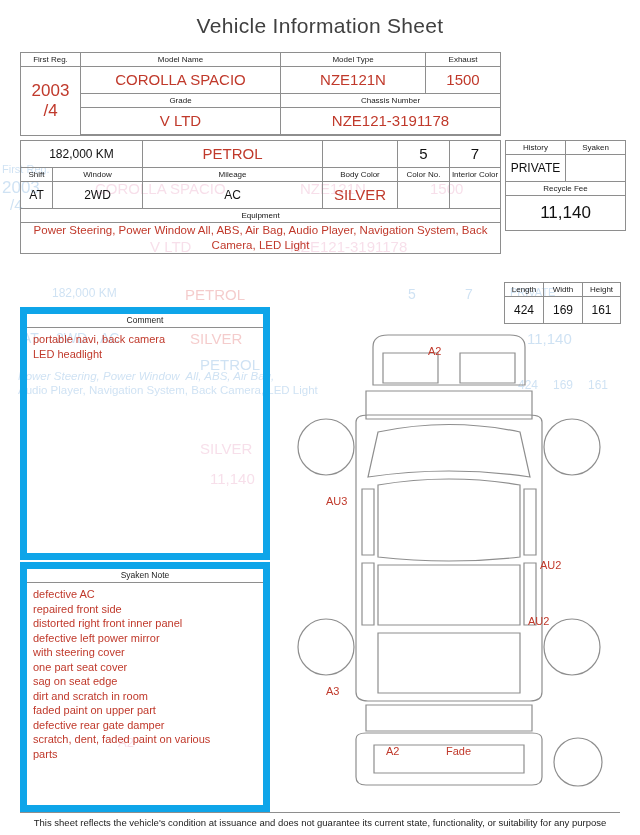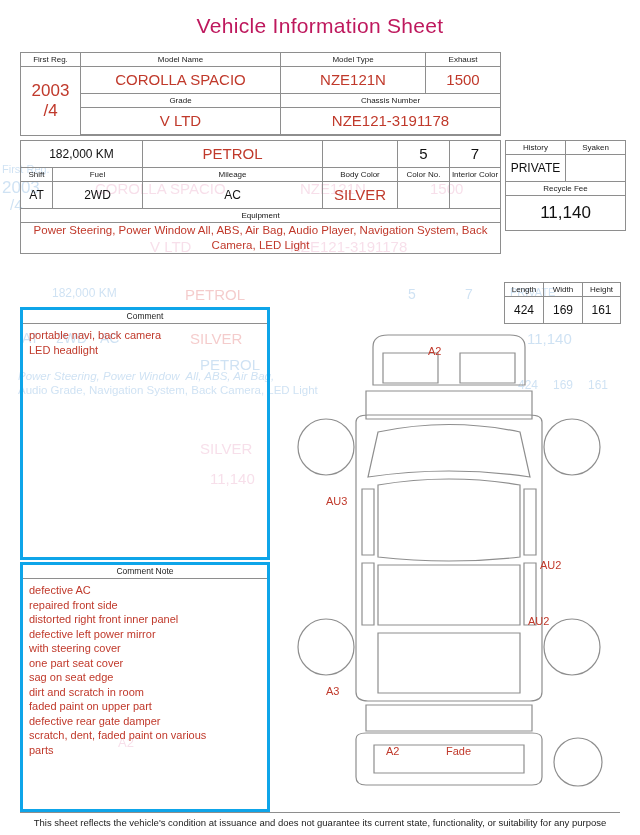--- a/index.html
+++ b/index.html
@@ -18,21 +18,21 @@
   #sheet {
     position: absolute;
     left: 0; top: 0;
     width: 640px;
     height: 835px;
   }
   .title {
     text-align: center;
     font-size: 21px;
     font-weight: normal;
-    color: #be185d;
+    color: #404040;
     padding-top: 14px;
     padding-bottom: 10px;
     letter-spacing: 0.3px;
   }
   table.grid {
     border-collapse: collapse;
     table-layout: fixed;
   }
   .grid td {
     border: 1px solid #8e8e8e;
@@ -89,21 +89,21 @@
     position: absolute;
     left: 20px;
     top: 307px;
     width: 600px;
     height: 505px;
   }
   .comment-box, .specialnote-box {
     position: absolute;
     left: 0;
     width: 250px;
-    border: 3px solid #0ea5e9;
+    border: 7px solid #0ea5e9;
     box-sizing: border-box;
   }
   .comment-box { top: 0; height: 253px; }
   .specialnote-box { top: 255px; height: 250px; }
   .box-head {
     text-align: center;
     font-size: 8.5px;
     border-bottom: 1px solid #8e8e8e;
     line-height: 13px;
     height: 13px;
@@ -174,21 +174,21 @@
       <div class="wm blue" style="left: 100px; top: 330px; font-size: 14px;">AC</div>
       <div class="wm red" style="left: 190px; top: 330px; font-size: 15px;">SILVER</div>
       <div class="wm blue" style="left: 408px; top: 286px; font-size: 14px;">5</div>
       <div class="wm blue" style="left: 465px; top: 286px; font-size: 14px;">7</div>
       <div class="wm blue" style="left: 510px; top: 286px; font-size: 11px;">PRIVATE</div>
       <div class="wm blue" style="left: 527px; top: 330px; font-size: 15px;">11,140</div>
       <div class="wm blue" style="left: 518px; top: 378px; font-size: 12px;">424</div>
       <div class="wm blue" style="left: 553px; top: 378px; font-size: 12px;">169</div>
       <div class="wm blue" style="left: 588px; top: 378px; font-size: 12px;">161</div>
       <div class="wm blue" style="left: 18px; top: 370px; font-size: 11.5px; font-style: italic;">Power Steering, Power Window  All, ABS, Air Bag,</div>
-      <div class="wm blue" style="left: 18px; top: 384px; font-size: 11.5px;">Audio Grade, Navigation System, Back Camera, LED Light</div>
+      <div class="wm blue" style="left: 18px; top: 384px; font-size: 11.5px;">Audio Player, Navigation System, Back Camera, LED Light</div>
       <div class="wm blue" style="left: 200px; top: 356px; font-size: 15px;">PETROL</div>
       <div class="wm pink" style="left: 200px; top: 440px; font-size: 15px;">SILVER</div>
       <div class="wm pink" style="left: 210px; top: 470px; font-size: 15px;">11,140</div>
       <div class="wm pink" style="left: 118px; top: 735px; font-size: 13px;">A2</div>
     </div>
 
   <div class="main-wrap">
     <div class="toprow">
 
       <table class="grid left-tbl">
@@ -245,21 +245,21 @@
         <tbody>
         <tr>
           <td class="val small dark" colspan="2">182,000 KM</td>
           <td class="val">PETROL</td>
           <td class="val"></td>
           <td class="val dark">5</td>
           <td class="val dark">7</td>
         </tr>
         <tr>
           <td class="lbl">Shift</td>
-          <td class="lbl" style="width:44px">Fuel</td>
+          <td class="lbl" style="width:44px">Window</td>
           <td class="lbl">Mileage</td>
           <td class="lbl">Body Color</td>
           <td class="lbl">Color No.</td>
           <td class="lbl">Interior Color</td>
         </tr>
         <tr>
           <td class="val small dark">AT</td>
           <td class="val small dark">2WD</td>
           <td class="val small dark">AC</td>
           <td class="val">SILVER</td>
@@ -322,21 +322,21 @@
 
   <div class="lower">
 
     <div class="comment-box">
       <div class="box-head">Comment</div>
       <div class="box-body">portable navi, back camera
 LED headlight</div>
     </div>
 
     <div class="specialnote-box">
-      <div class="box-head">Comment Note</div>
+      <div class="box-head">Syaken Note</div>
       <div class="box-body">defective AC
 repaired front side
 distorted right front inner panel
 defective left power mirror
 with steering cover
 one part seat cover
 sag on seat edge
 dirt and scratch in room
 faded paint on upper part
 defective rear gate damper

